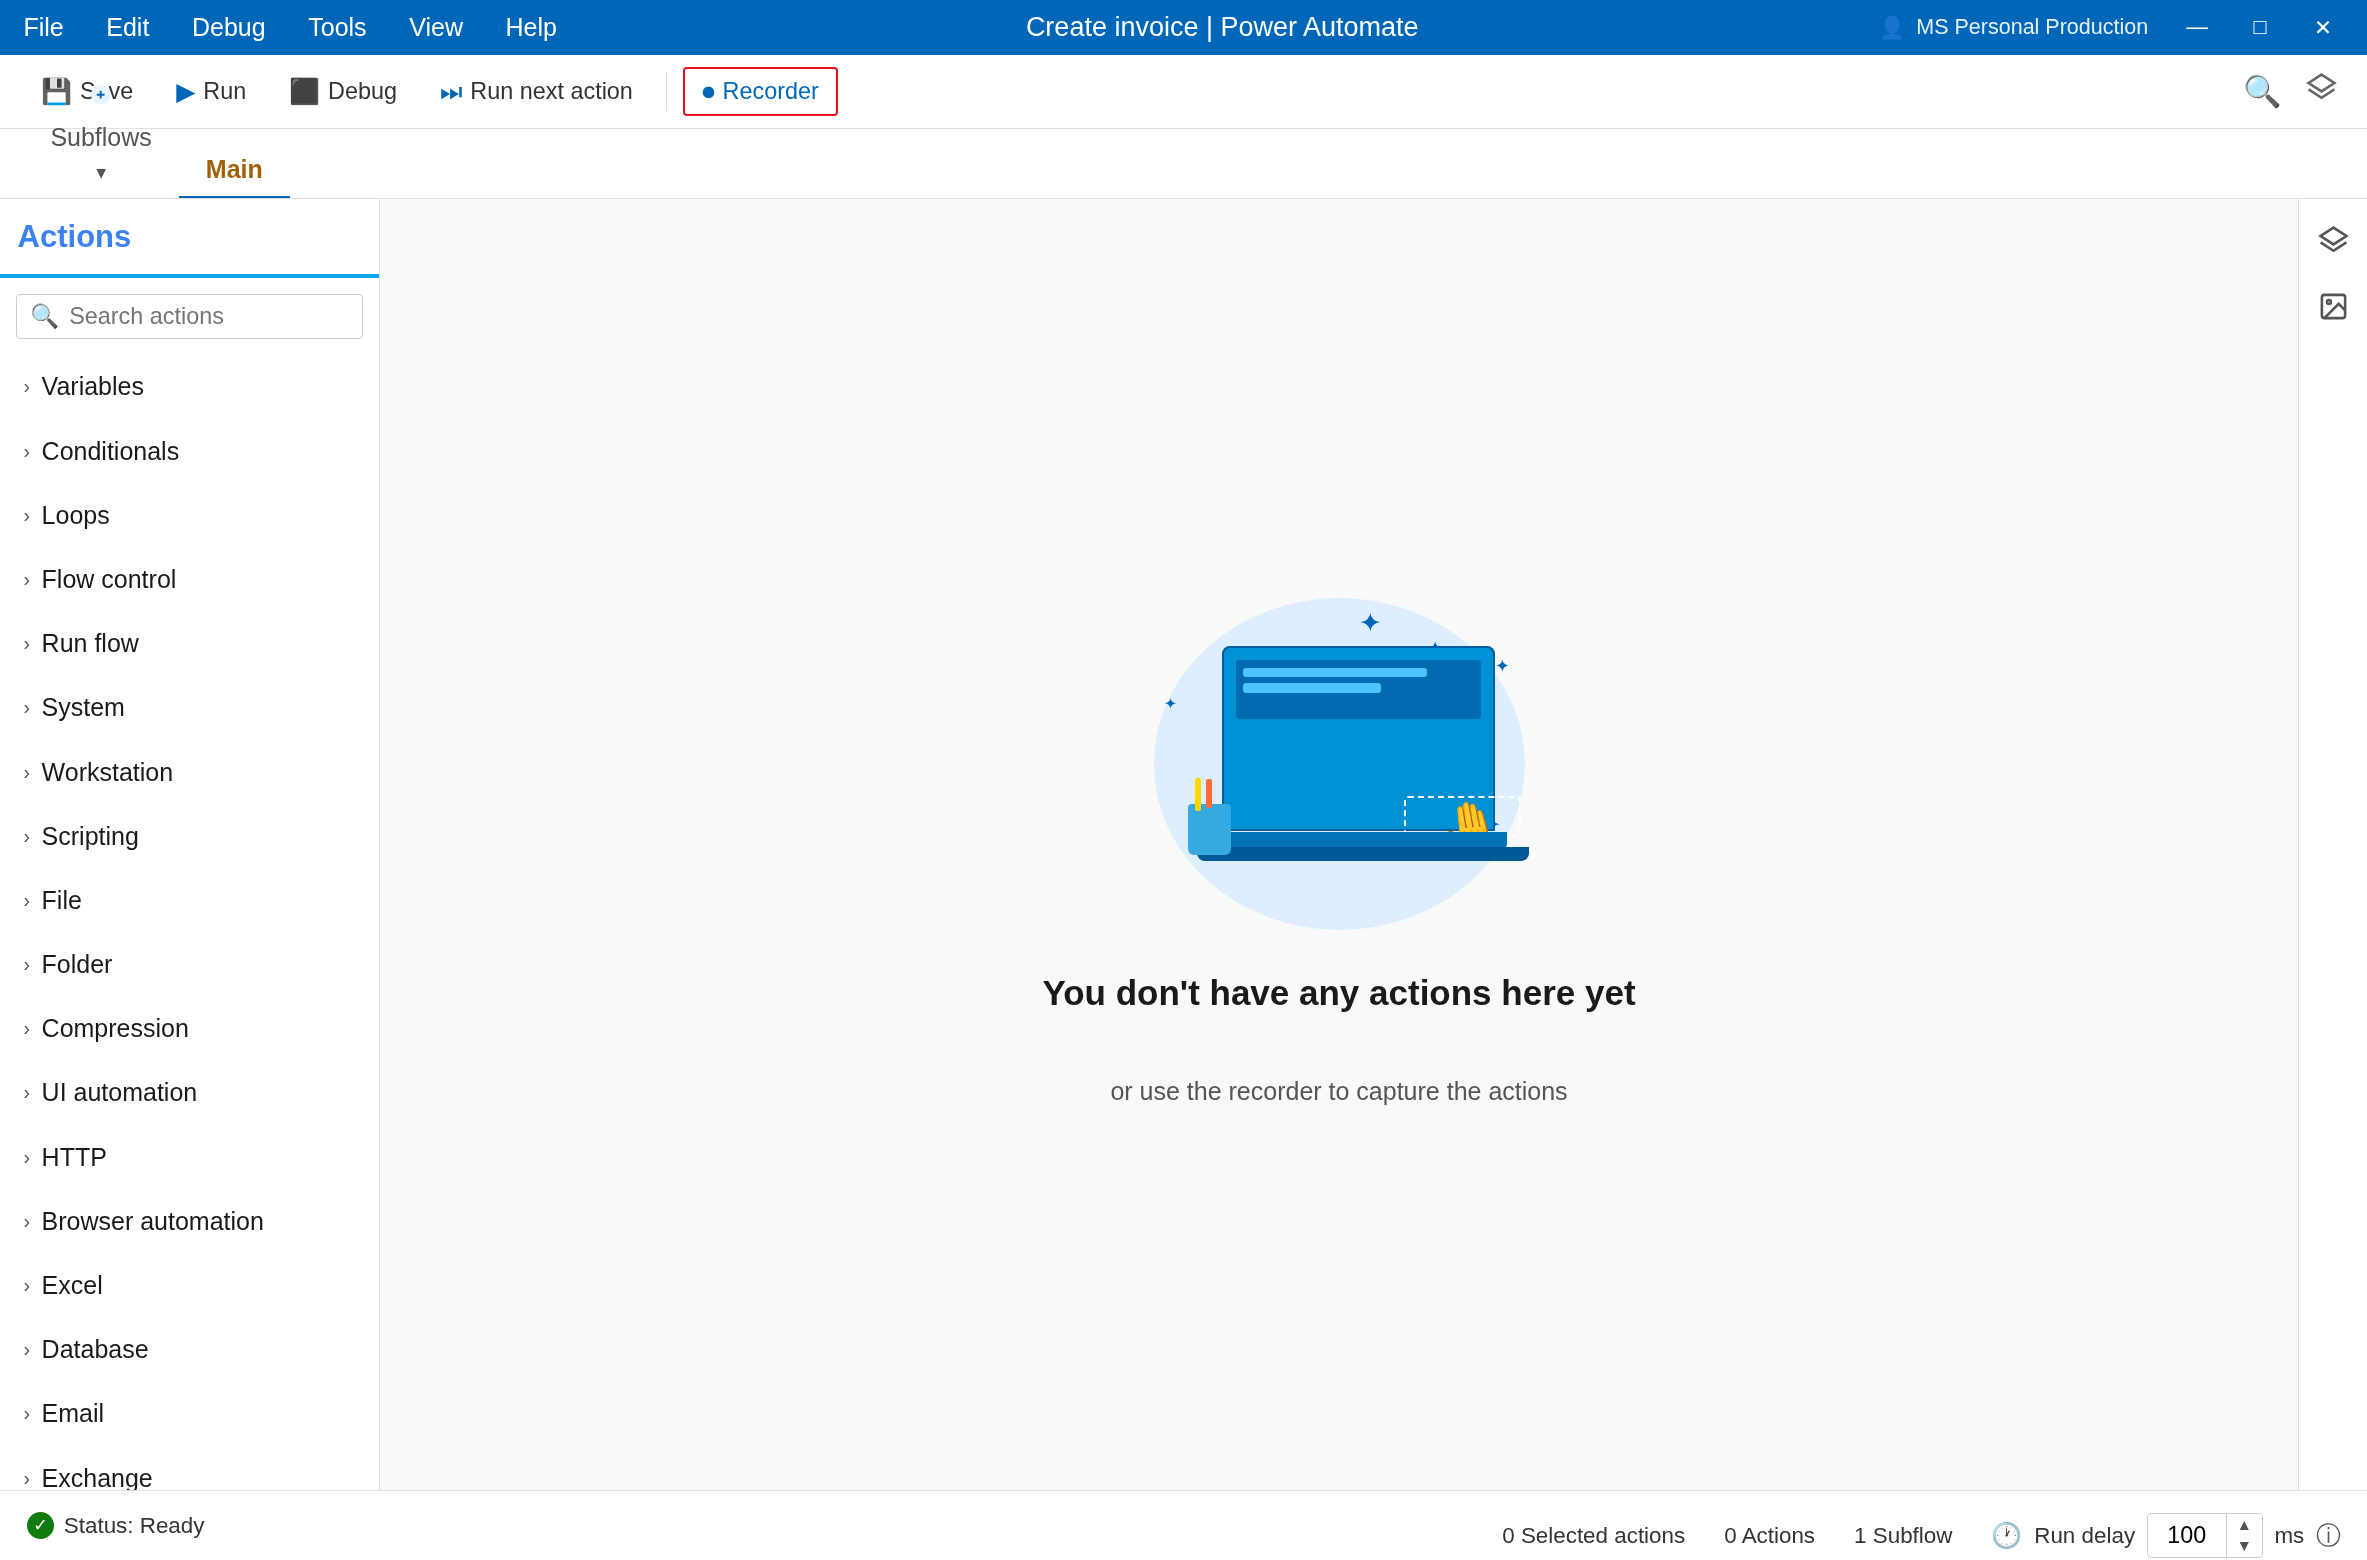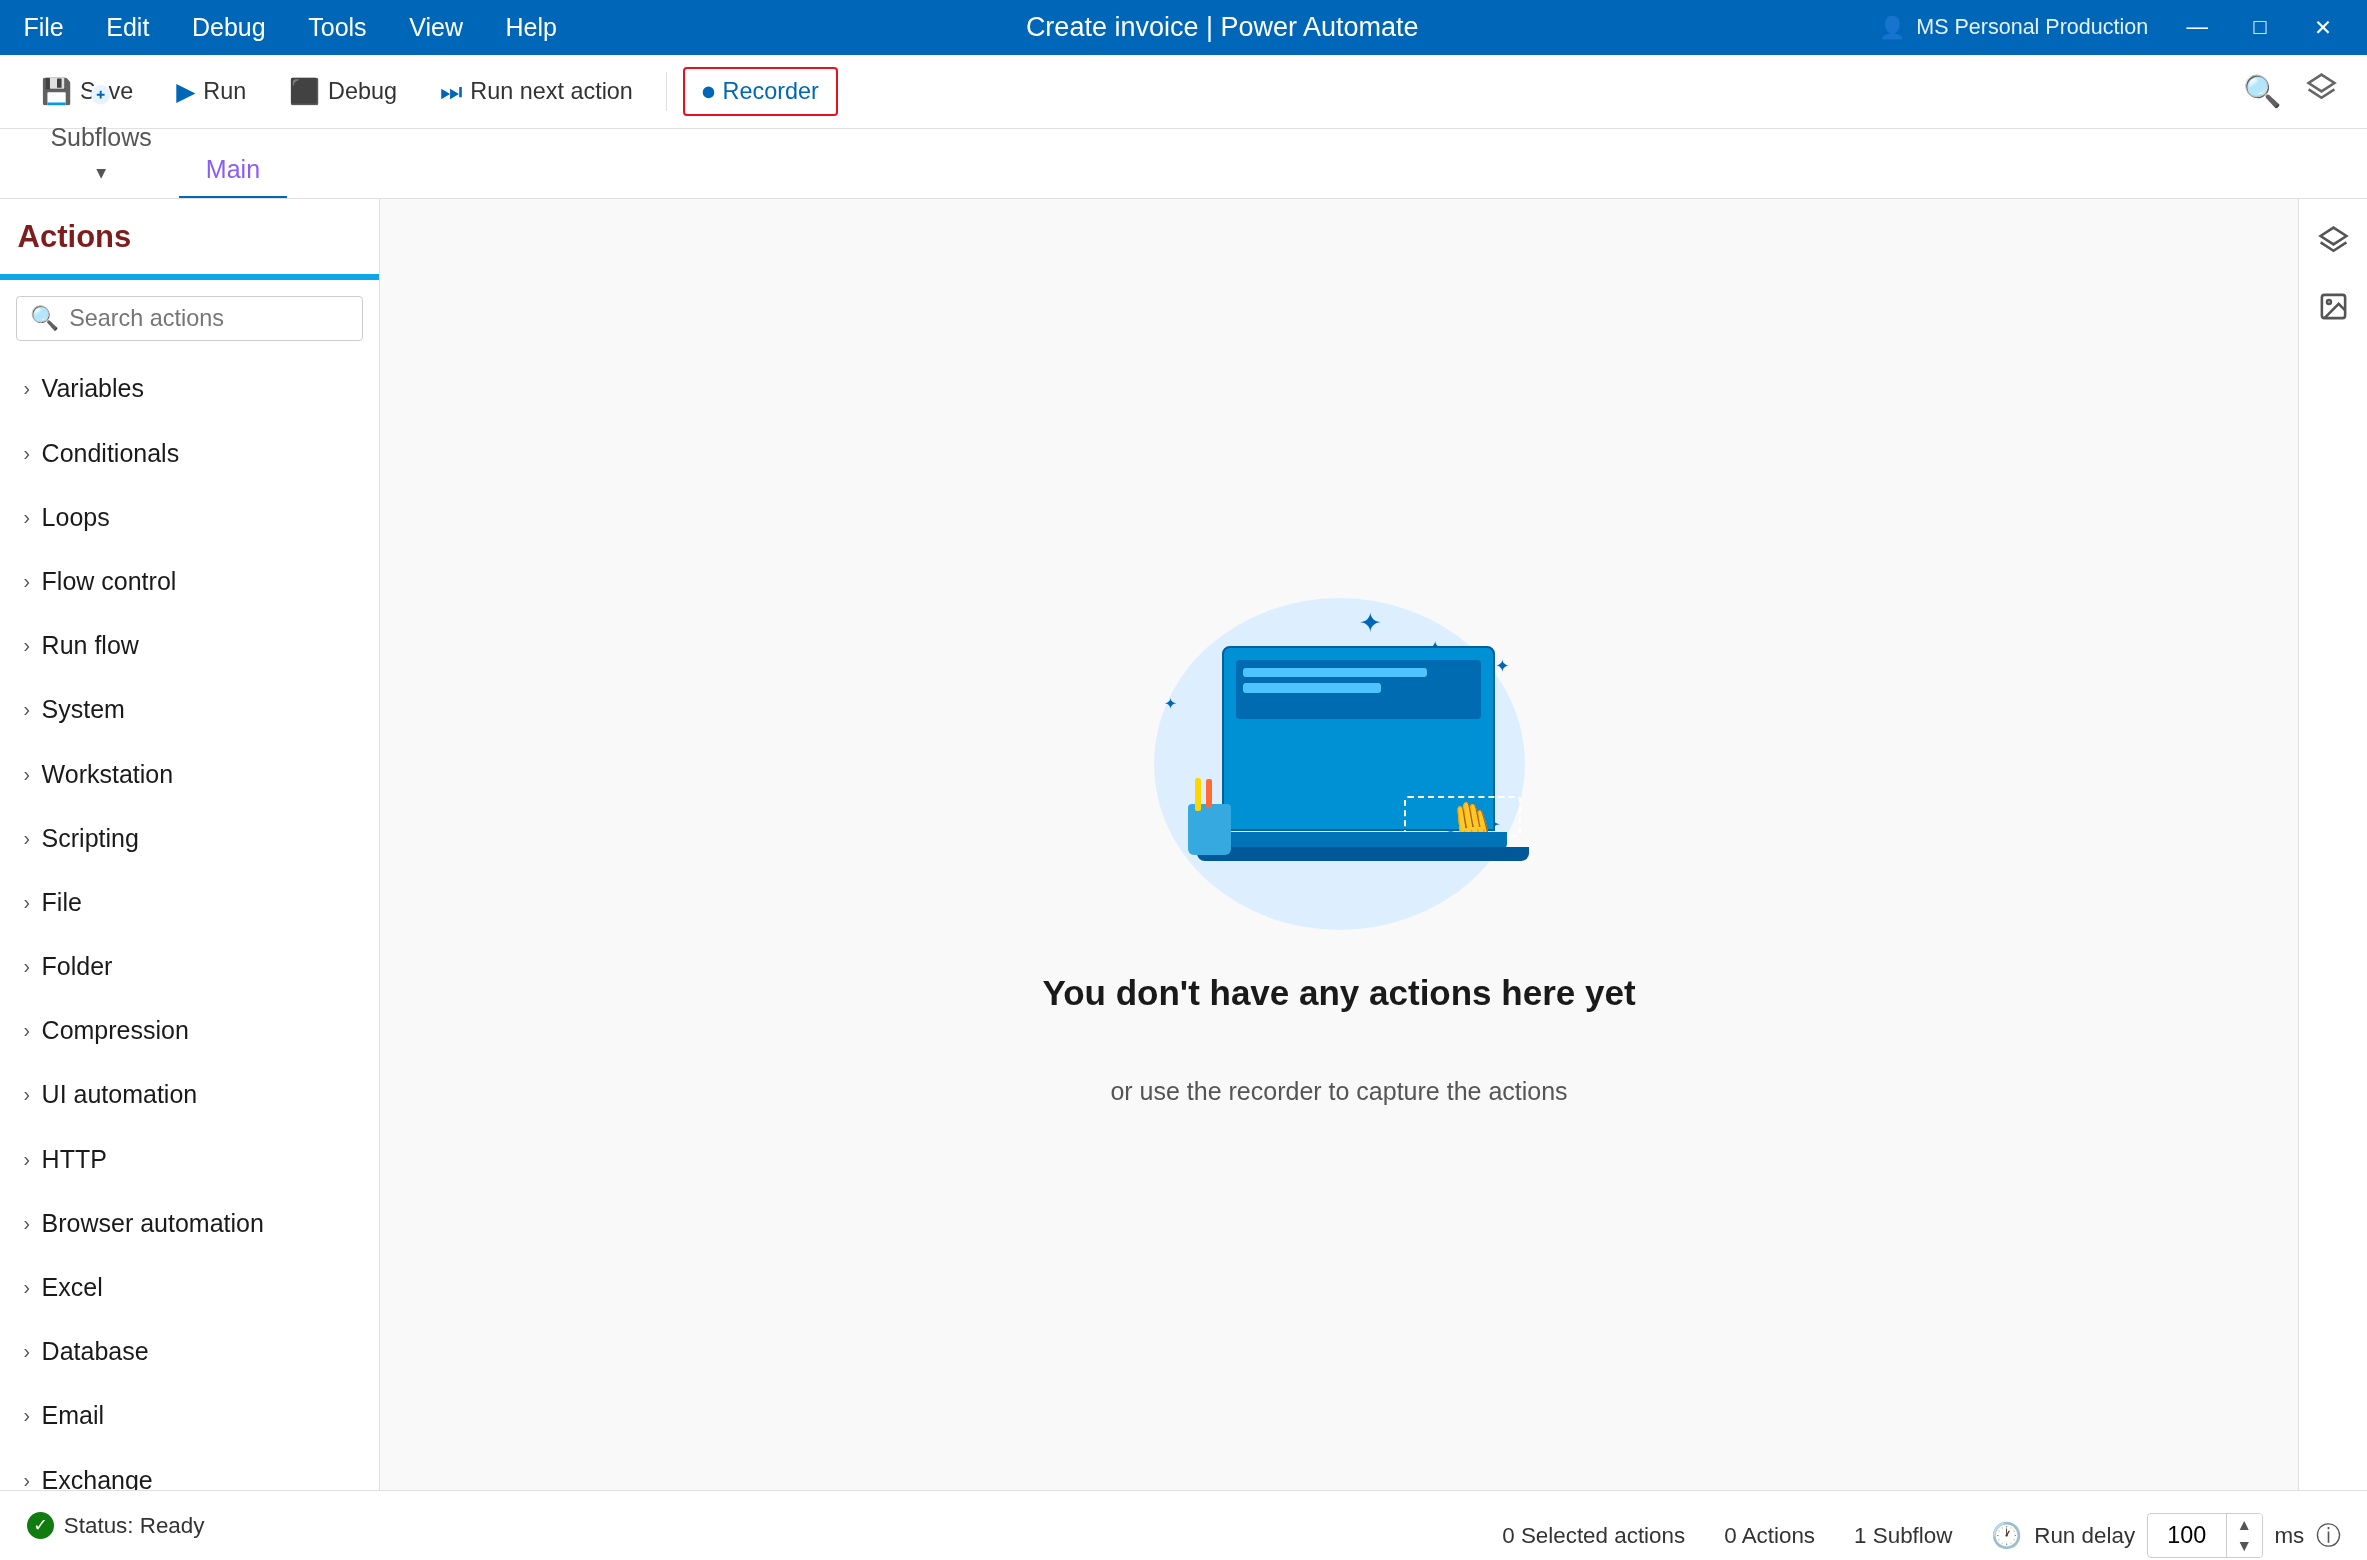--- a/index.html
+++ b/index.html
@@ -113,23 +113,23 @@
       align-items: center;
       gap: 9.8px;
       padding: 11.7px 27px;
       font-size: 25px;
       cursor: pointer;
       color: #555;
       border-bottom: 2.9px solid transparent;
       flex-direction: column;
     }
     .tab.active {
-      color: #8b5cf6;
+      color: #a16207;
       border-bottom: 2.9px solid #0067b8;
-      font-weight: 400;
+      font-weight: 700;
     }
     .tab .tab-icon { font-size: 23.4px; color: #0067b8; }
     .tab .tab-arrow { font-size: 19.5px; color: #555; }
 
     
     #main {
       display: flex;
       height: calc(1560px - 55px - 74px - 70px - 70px);
     }
 
@@ -139,22 +139,22 @@
       background: white;
       border-right: 1px solid #e0e0e0;
       display: flex;
       flex-direction: column;
       overflow: hidden;
     }
     #sidebar-header {
       padding: 19.5px 17.6px;
       font-size: 31px;
       font-weight: 600;
-      color: #7f1d1d;
-      border-bottom: 6px solid #0ea5e9;
+      color: #3b82f6;
+      border-bottom: 4px solid #0ea5e9;
     }
     #search-box {
       margin: 15.6px 15.6px;
       display: flex;
       align-items: center;
       border: 1px solid #ccc;
       border-radius: 3.9px;
       padding: 7.8px 13.7px;
       gap: 9.8px;
       background: white;

